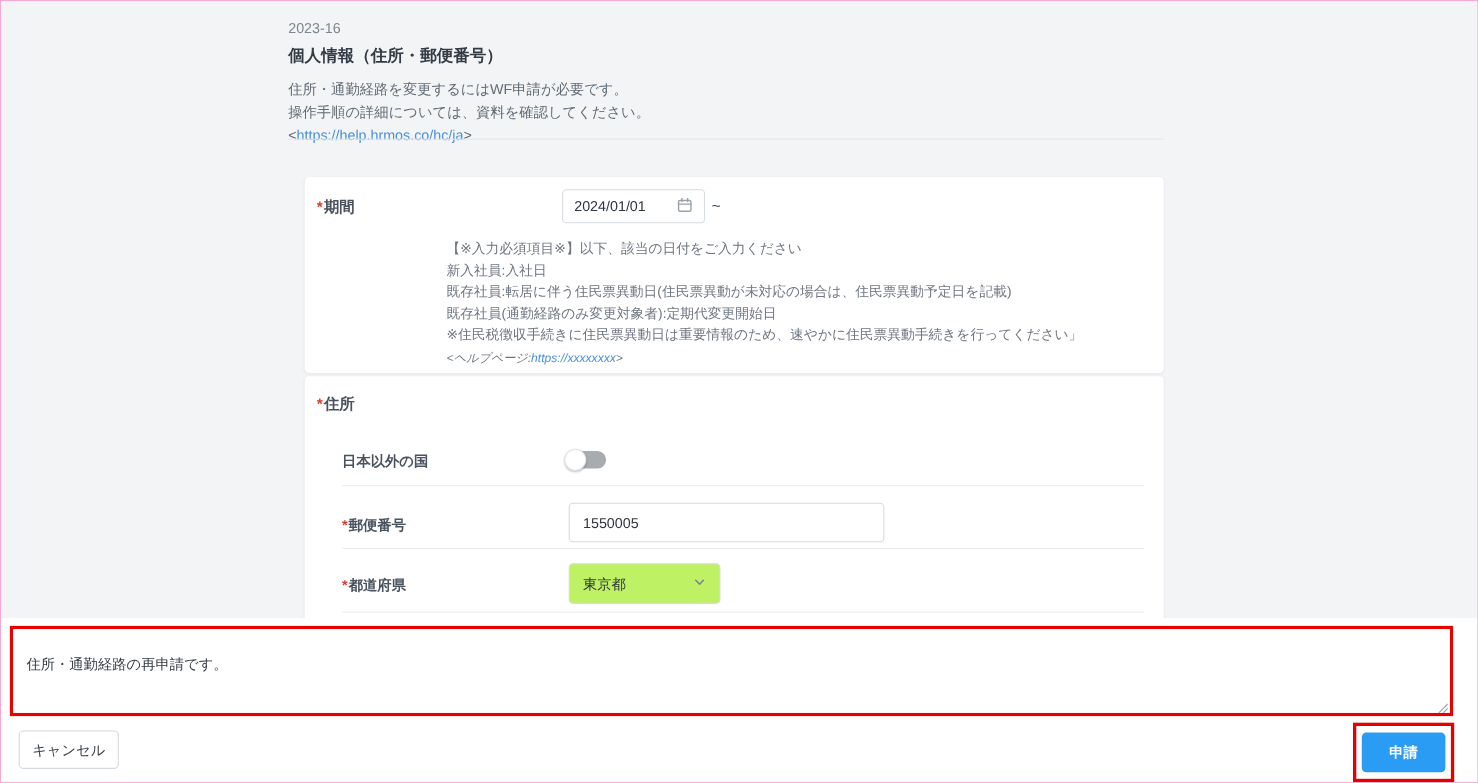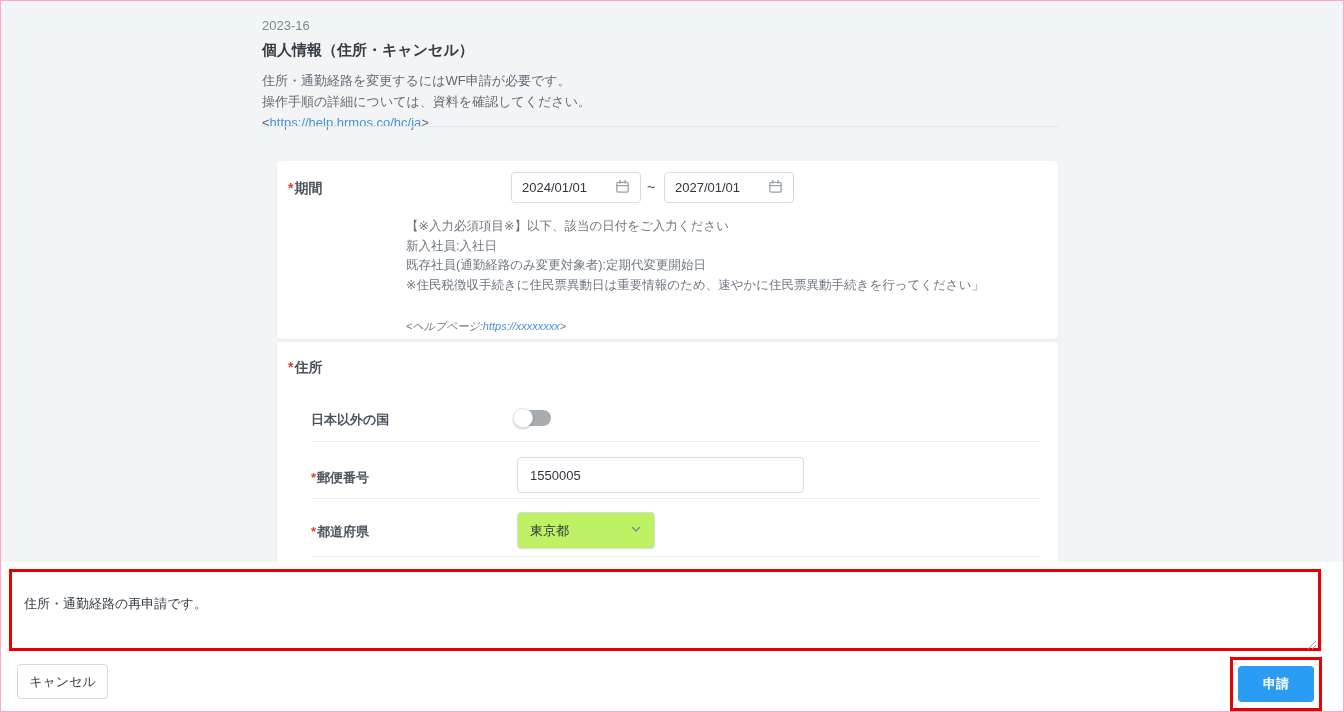--- a/index.html
+++ b/index.html
@@ -77,21 +77,21 @@
 </style>
 </head>
 <body>
 
 <div class="viewport">
 
   <div class="scroll-area">
 
     <div class="header-block">
       <div class="form-id">2023-16</div>
-      <div class="page-title">個人情報（住所・キャンセル）</div>
+      <div class="page-title">個人情報（住所・郵便番号）</div>
       <div class="desc-line">住所・通勤経路を変更するにはWF申請が必要です。</div>
       <div class="desc-line">操作手順の詳細については、資料を確認してください。</div>
       <div class="link-line"><span>&lt;</span><a class="link-url" href="#">https://help.hrmos.co/hc/ja</a><span>&gt;</span></div>
     </div>
     <div class="header-divider"></div>
 
     <div class="card card1">
       <div class="section-label" style="left:11px; top:19px;"><span class="req">*</span><span>期間</span></div>
 
       <div class="date-input" style="left:234px; top:11px;">
@@ -99,35 +99,25 @@
         <span>
           <svg width="15" height="15" viewBox="0 0 16 16" fill="none" stroke="#9aa2ab" stroke-width="1.4" stroke-linecap="round">
             <rect x="2" y="3.5" width="12" height="10.5" rx="1.5"></rect>
             <line x1="2" y1="7" x2="14" y2="7"></line>
             <line x1="5.2" y1="1.6" x2="5.2" y2="4.4"></line>
             <line x1="10.8" y1="1.6" x2="10.8" y2="4.4"></line>
           </svg>
         </span>
       </div>
       <div class="date-sep" style="left:370px; top:18px;">~</div>
-      <div class="date-input" style="left:387px; top:11px;">
-        <span>2027/01/01</span>
-        <span>
-          <svg width="15" height="15" viewBox="0 0 16 16" fill="none" stroke="#9aa2ab" stroke-width="1.4" stroke-linecap="round">
-            <rect x="2" y="3.5" width="12" height="10.5" rx="1.5"></rect>
-            <line x1="2" y1="7" x2="14" y2="7"></line>
-            <line x1="5.2" y1="1.6" x2="5.2" y2="4.4"></line>
-            <line x1="10.8" y1="1.6" x2="10.8" y2="4.4"></line>
-          </svg>
-        </span>
-      </div>
 
       <div class="help-block">
         <div class="help-line">【※入力必須項目※】以下、該当の日付をご入力ください</div>
         <div class="help-line">新入社員:入社日</div>
+        <div class="help-line">既存社員:転居に伴う住民票異動日(住民票異動が未対応の場合は、住民票異動予定日を記載)</div>
         <div class="help-line">既存社員(通勤経路のみ変更対象者):定期代変更開始日</div>
         <div class="help-line">※住民税徴収手続きに住民票異動日は重要情報のため、速やかに住民票異動手続きを行ってください」</div>
       </div>
       <div class="help-link-line"><span>&lt;ヘルプページ:</span><a class="link-url" href="#">https://xxxxxxxx</a><span>&gt;</span></div>
     </div>
 
     <div class="card card2">
       <div class="section-label" style="left:11px; top:17px;"><span class="req">*</span><span>住所</span></div>
 
       <div class="row-label" style="left:34px; top:69px;">日本以外の国</div>

